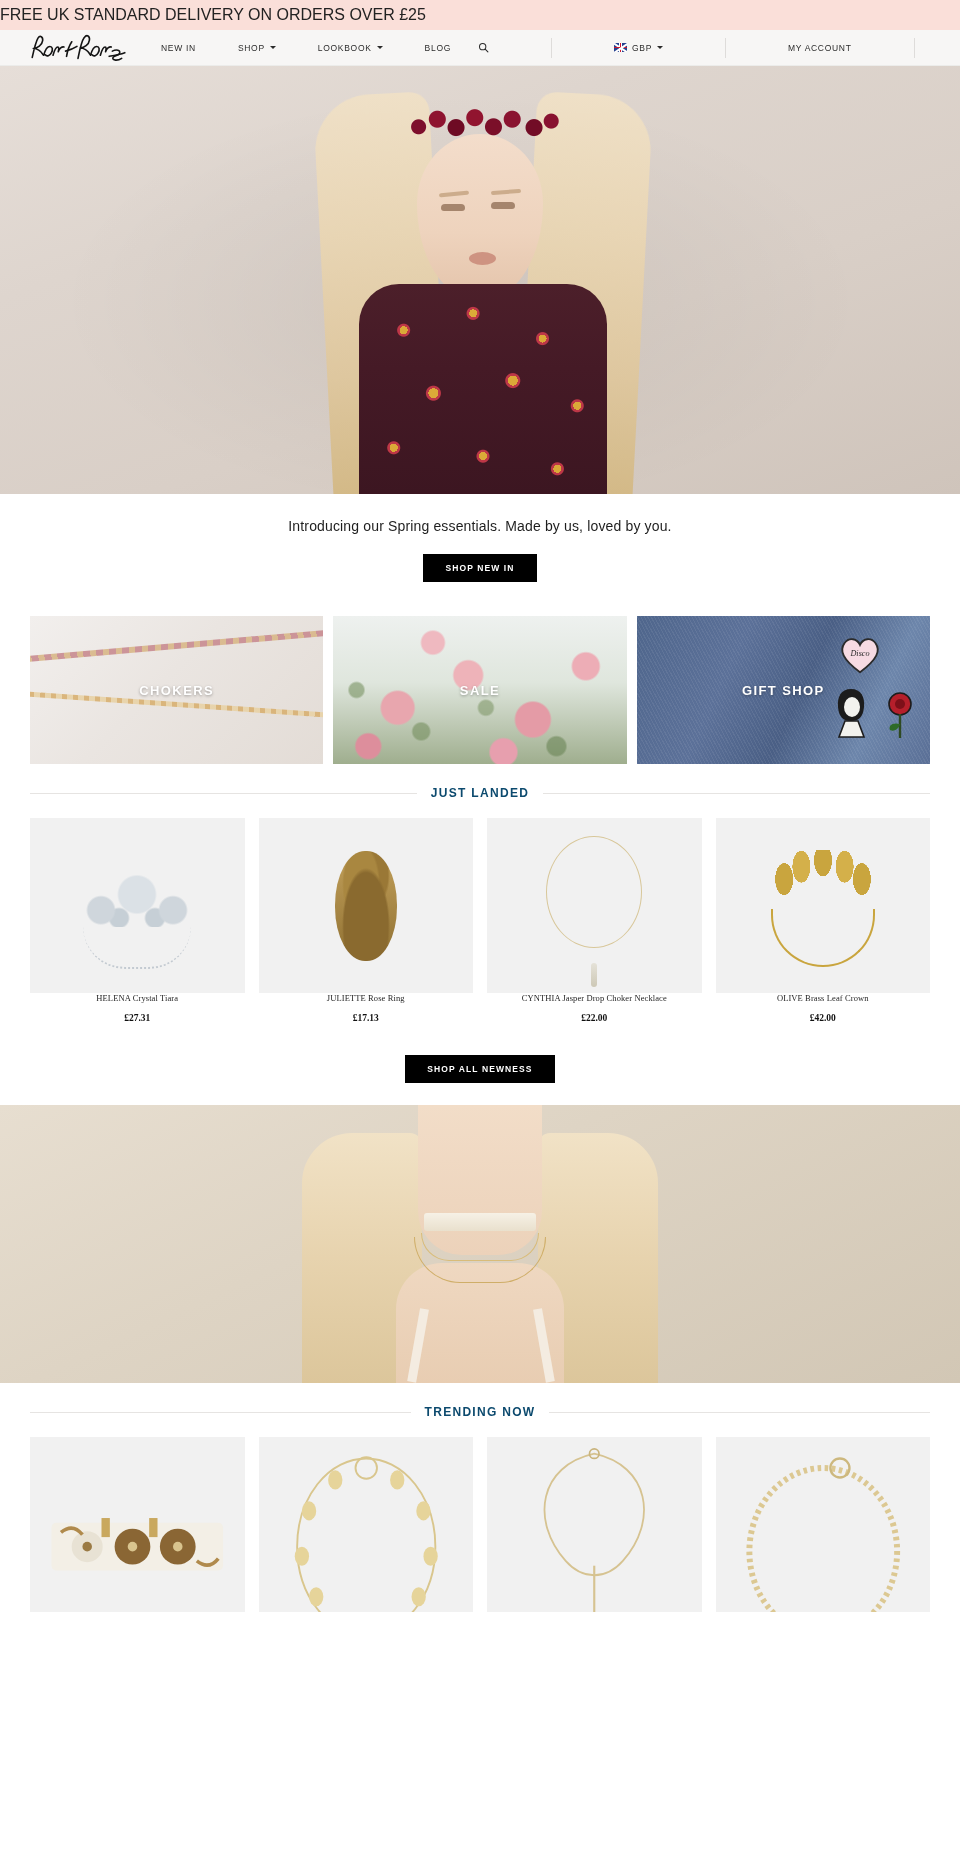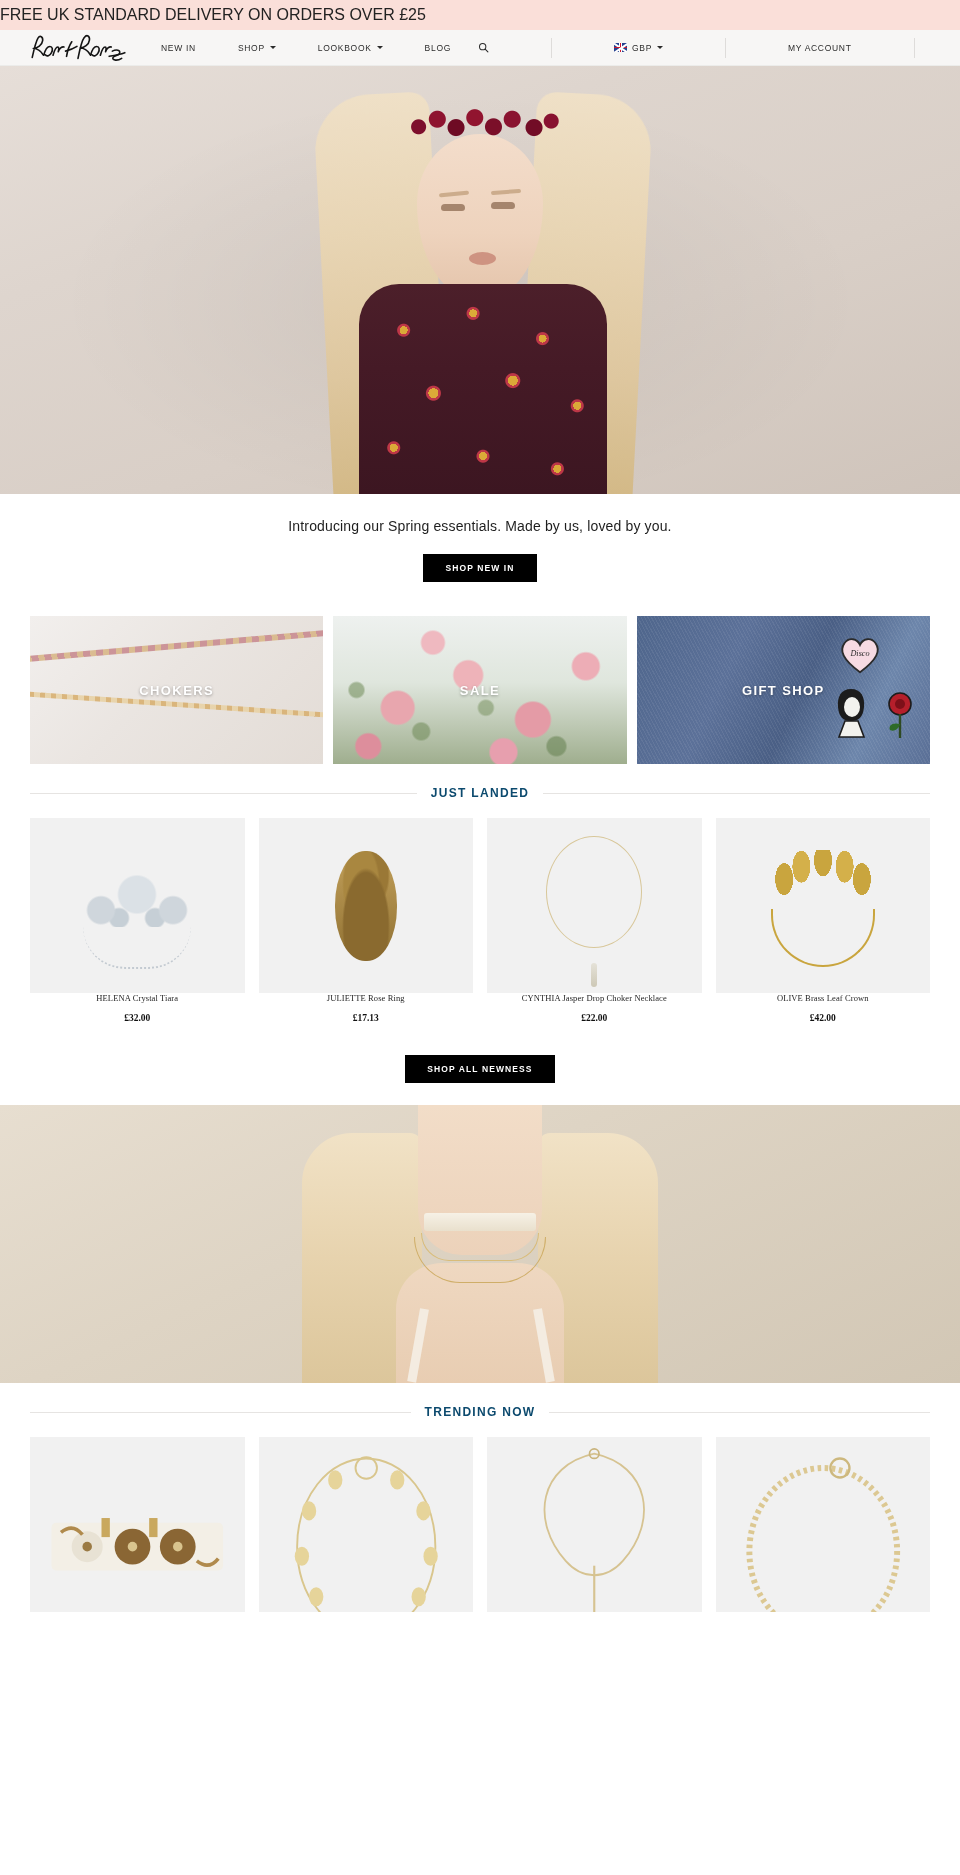--- a/index.html
+++ b/index.html
@@ -604,21 +604,21 @@
 
 <div class="prod-grid">
   <div class="prod">
     <div class="prod-img">
       <div class="art">
           <div class="tiara"></div>
           <div class="tiara-chain"></div>
         </div>
     </div>
     <div class="prod-name">HELENA Crystal Tiara</div>
-    <div class="prod-price">£32.00</div>
+    <div class="prod-price">£27.31</div>
   </div>
   <div class="prod">
     <div class="prod-img">
       <div class="art">
           <div class="ring"></div>
         </div>
     </div>
     <div class="prod-name">JULIETTE Rose Ring</div>
     <div class="prod-price">£17.13</div>
   </div>

